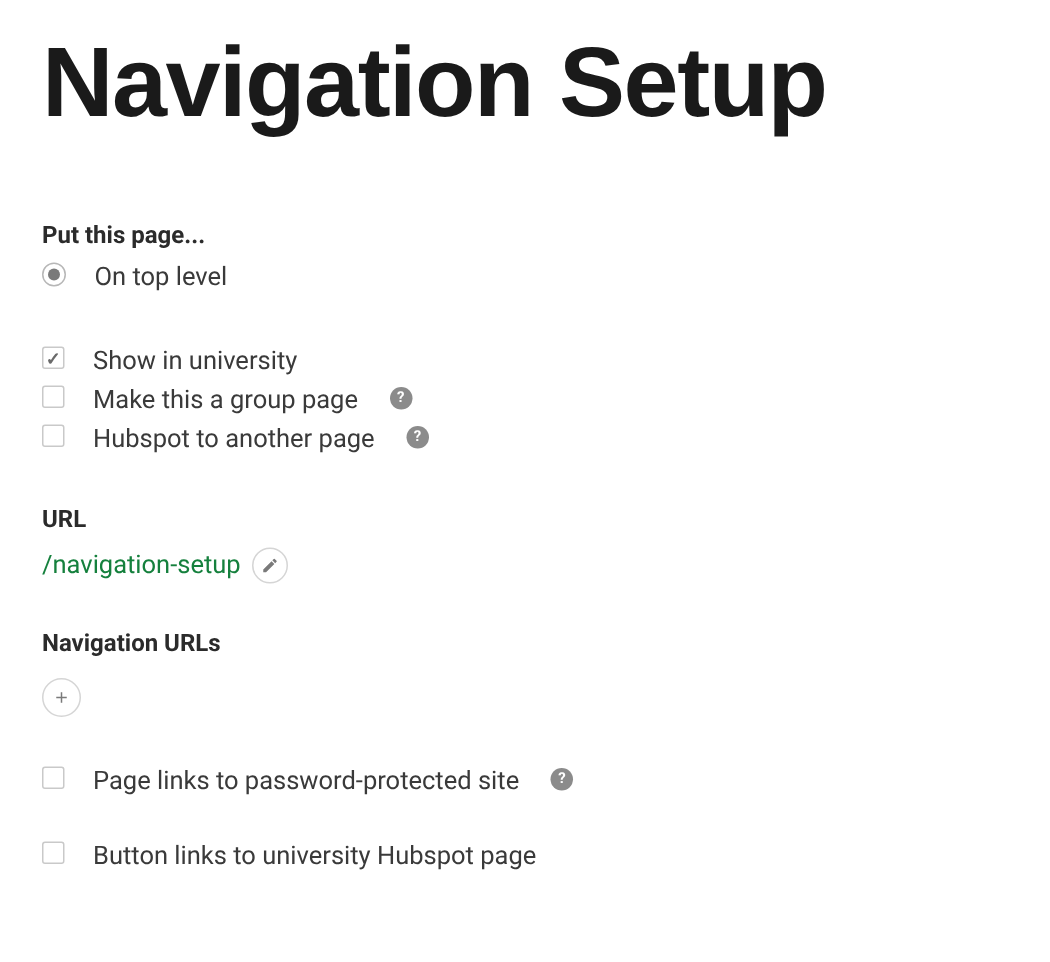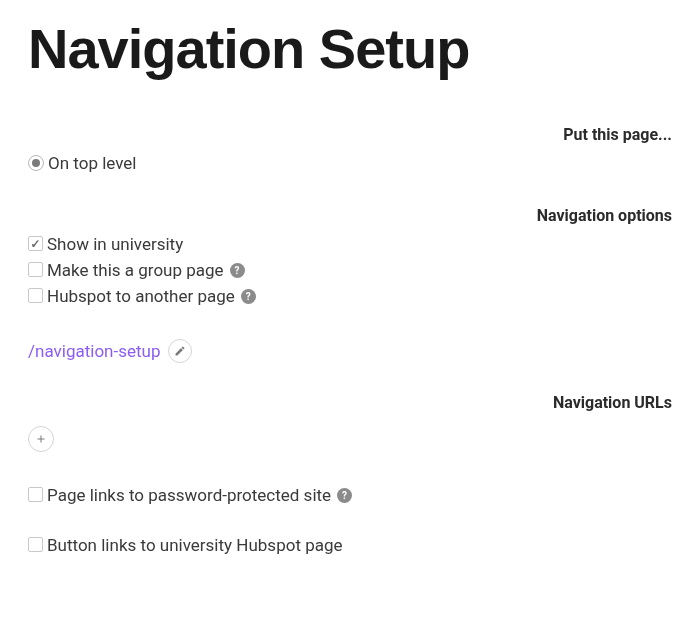--- a/index.html
+++ b/index.html
@@ -8,40 +8,38 @@
       background: #fff;
       color: #2b2b2b;
       width: 700px;
       height: 641px;
       padding: 20px 28px;
       overflow: hidden;
     }
     h1.title {
       font-family: "Helvetica Neue Condensed", "Arial Narrow", Arial, sans-serif;
       font-stretch: condensed;
-      font-size: 56px;
+      font-size: 66px;
       font-weight: 800;
       letter-spacing: -1px;
       color: #1a1a1a;
-      margin-bottom: 46px;
+      margin-bottom: 58px;
       line-height: 1.05;
     }
     .section-label {
       font-size: 16px;
       font-weight: 700;
       color: #2b2b2b;
       margin-bottom: 6px;
-      text-align: right;
     }
     .group { margin-bottom: 30px; }
 
     .radio-row, .check-row {
       display: flex;
-      align-items: center;
-      gap: 4px;
+      gap: 19px;
       padding: 3px 0;
       font-size: 17px;
       color: #3a3a3a;
       cursor: pointer;
     }
     .radio-row .radio {
       width: 16px; height: 16px;
       border-radius: 50%;
       border: 1.5px solid #b7b7b7;
       display: inline-flex;
@@ -78,21 +76,21 @@
       align-items: center; justify-content: center;
       margin-left: 2px;
       flex-shrink: 0;
       position: relative; top: 1px;
     }
     .url-row {
       display: flex;
       align-items: center;
       gap: 8px;
       font-size: 17px;
-      color: #8b5cf6;
+      color: #15803d;
       margin-top: 10px;
     }
     .circle-btn {
       width: 24px; height: 24px;
       border-radius: 50%;
       border: 1px solid #d5d5d5;
       background: #fff;
       display: inline-flex;
       align-items: center; justify-content: center;
       cursor: pointer;
@@ -123,41 +121,41 @@
   <div class="radio-row">
     <span class="radio selected">
         <span class="dot"></span>
       </span>
     <span>On top level</span>
   </div>
 
 </div>
 
 <div class="group">
-  <div class="section-label">Navigation options</div>
 
   <div class="check-row">
     <span class="check checked"></span>
     <span>Show in university</span>
   </div>
 
   <div class="check-row">
     <span class="check"></span>
     <span>Make this a group page</span>
     <span class="help-icon">?</span>
   </div>
 
   <div class="check-row">
     <span class="check"></span>
     <span>Hubspot to another page</span>
     <span class="help-icon">?</span>
   </div>
 </div>
 
 <div class="group">
+  <div class="section-label">URL</div>
   <div class="url-row">
     <span>/navigation-setup</span>
     <span class="circle-btn">
       <svg viewBox="0 0 24 24">
           <path d="M3 17.25V21h3.75l11.06-11.06-3.75-3.75L3 17.25zM20.71 7.04a1 1 0 0 0 0-1.41l-2.34-2.34a1 1 0 0 0-1.41 0l-1.83 1.83 3.75 3.75 1.83-1.83z"></path>
         </svg>
     </span>
   </div>
 </div>
 

